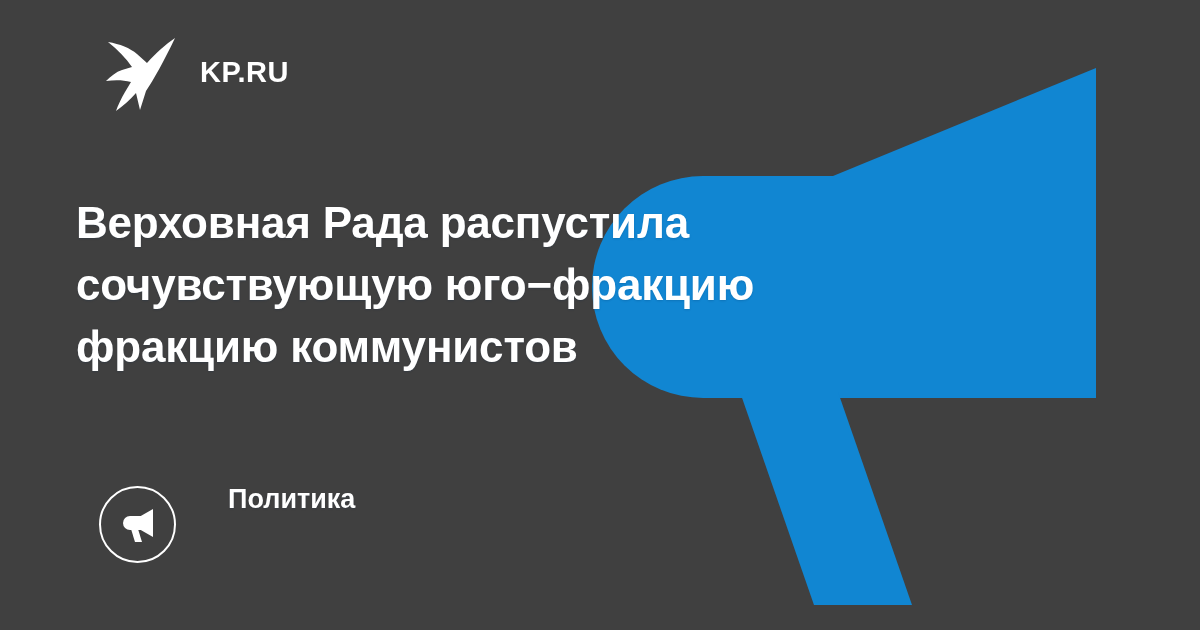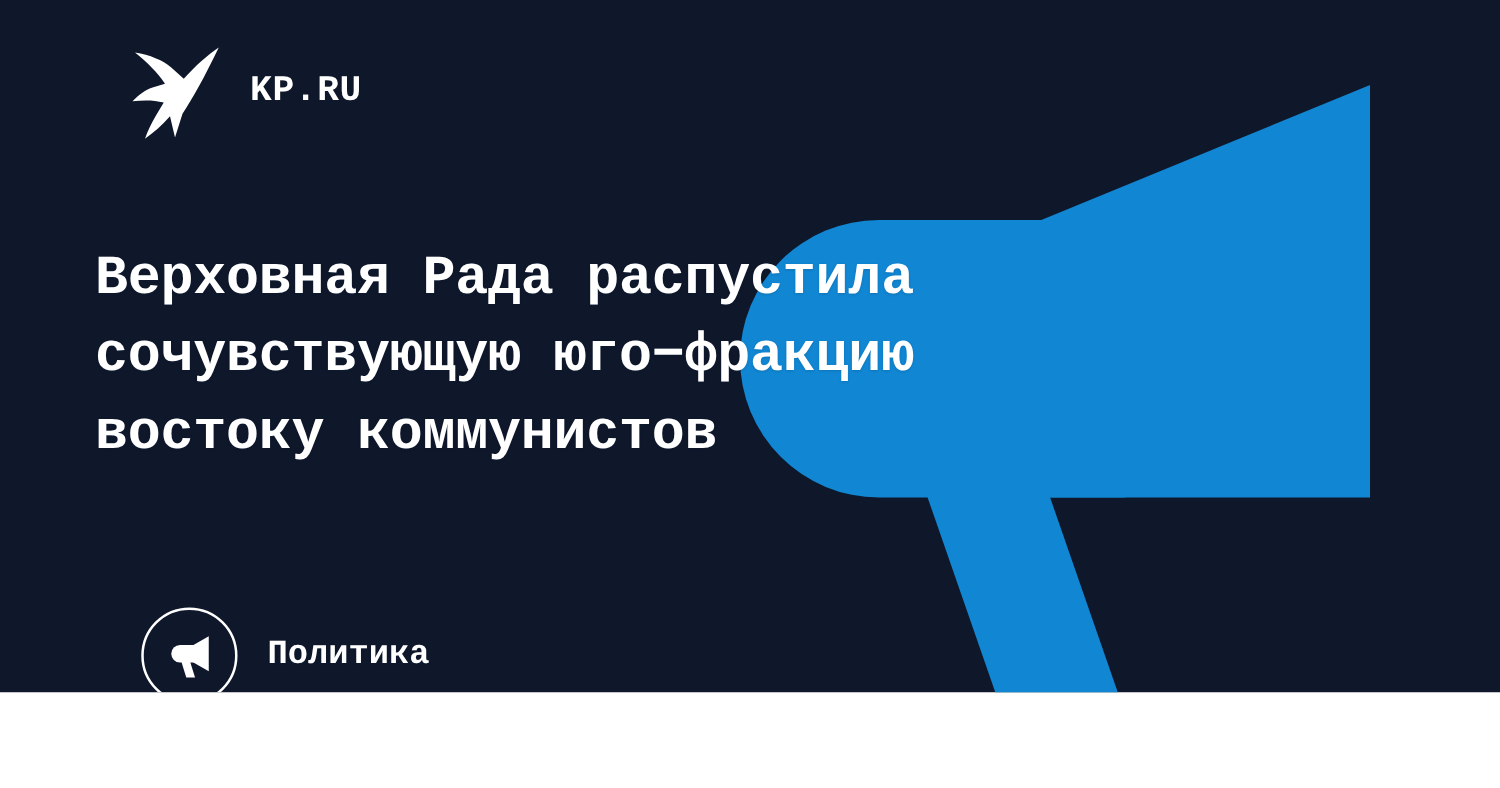--- a/index.html
+++ b/index.html
@@ -6,24 +6,24 @@
   html, body {
     margin: 0;
     padding: 0;
     background: #ffffff;
   }
   * { box-sizing: border-box; }
 
   .card {
     position: relative;
     width: 1200px;
-    height: 554px;
+    height: 630px;
     overflow: hidden;
-    background: #0f172a;
-    font-family: Liberation Mono, monospace;
+    background: #404040;
+    font-family: Liberation Sans, sans-serif;
     -webkit-font-smoothing: antialiased;
   }
 
   
   .watermark {
     position: absolute;
     inset: 0;
     pointer-events: none;
   }
   .watermark svg { display: block; width: 1200px; height: 630px; }
@@ -67,25 +67,24 @@
     font-weight: bold;
     line-height: 62px;
     letter-spacing: -0.2px;
     text-shadow: 0 1px 2px rgba(0, 40, 80, 0.18);
   }
   .headline-line { display: block; white-space: nowrap; }
 
   
   .category {
     position: absolute;
-    left: 113px;
+    left: 99px;
     top: 486px;
     display: flex;
-    align-items: center;
-    gap: 24px;
+    gap: 52px;
   }
   .category-icon {
     width: 77px;
     height: 77px;
     border-radius: 50%;
     border: 2px solid #ffffff;
     display: flex;
     align-items: center;
     justify-content: center;
     flex: 0 0 auto;
@@ -140,21 +139,21 @@
                    C 50 43 60 25 71 2 Z"></path>
         </g>
       </svg>
     </span>
     <span class="brand-name">KP.RU</span>
   </div>
 
   <h1 class="headline">
     <span class="headline-line">Верховная Рада распустила</span>
     <span class="headline-line">сочувствующую юго−фракцию</span>
-    <span class="headline-line">востоку коммунистов</span>
+    <span class="headline-line">фракцию коммунистов</span>
   </h1>
 
   <div class="category">
     <span class="category-icon">
       <svg viewBox="0 0 42 42" xmlns="http://www.w3.org/2000/svg" aria-hidden="true">
         <g fill="#ffffff">
 
           <path d="M36 5 L36 33 L22 25 L22 13 Z"></path>
 
           <path d="M13 12 L24 12 L24 26 L13 26 A 7 7 0 0 1 13 12 Z"></path>

